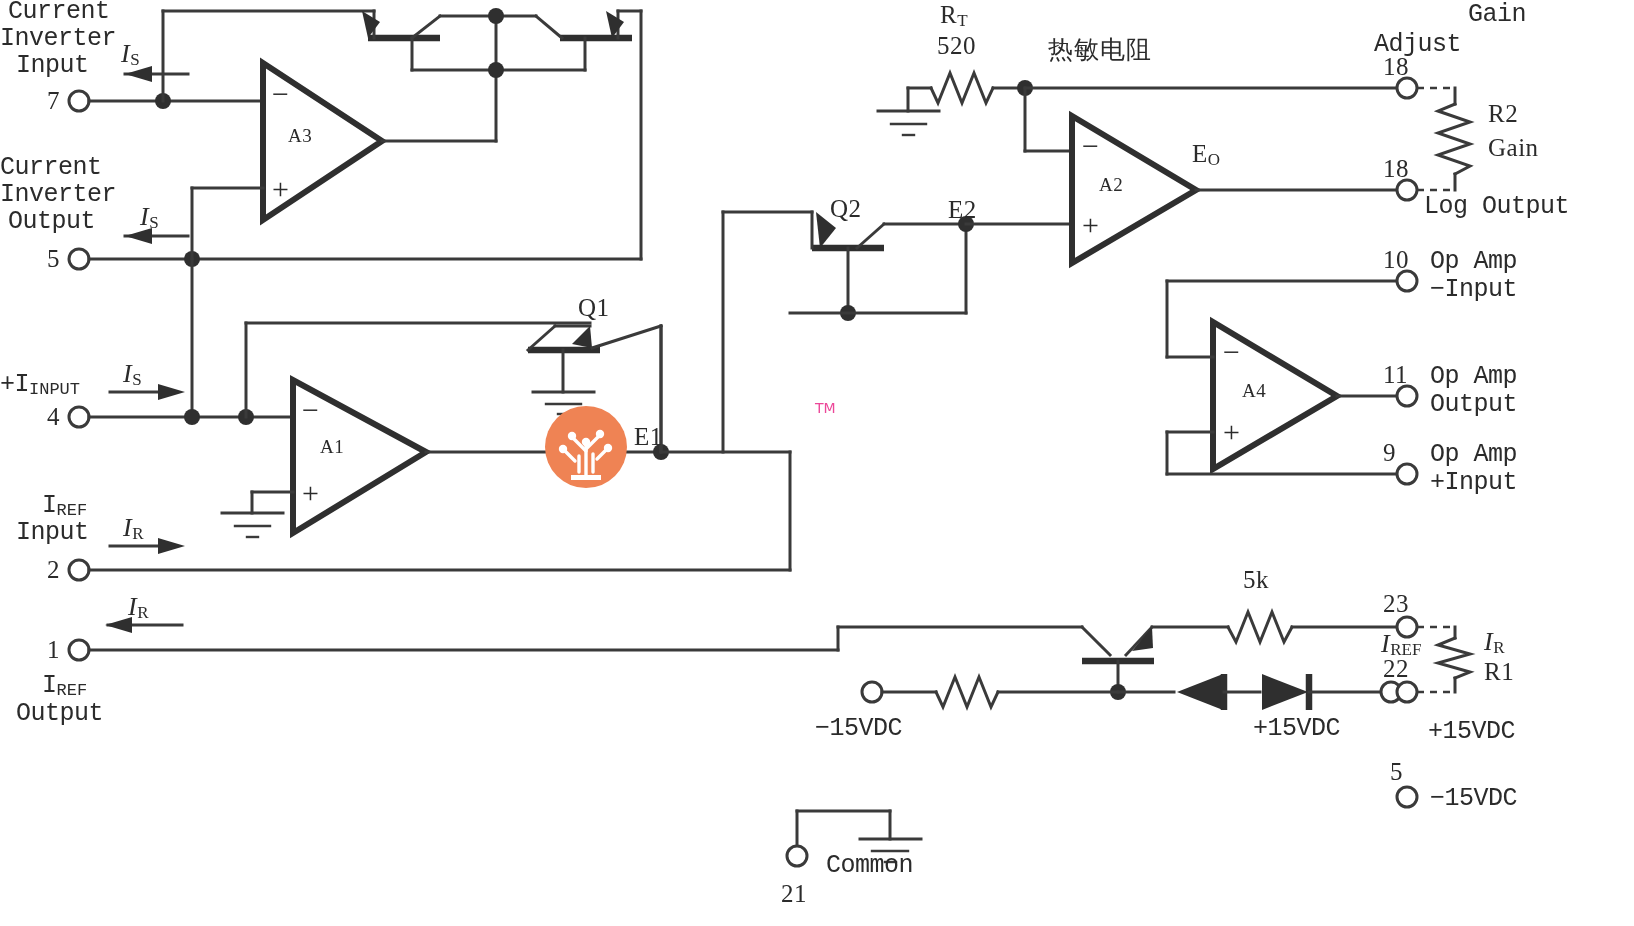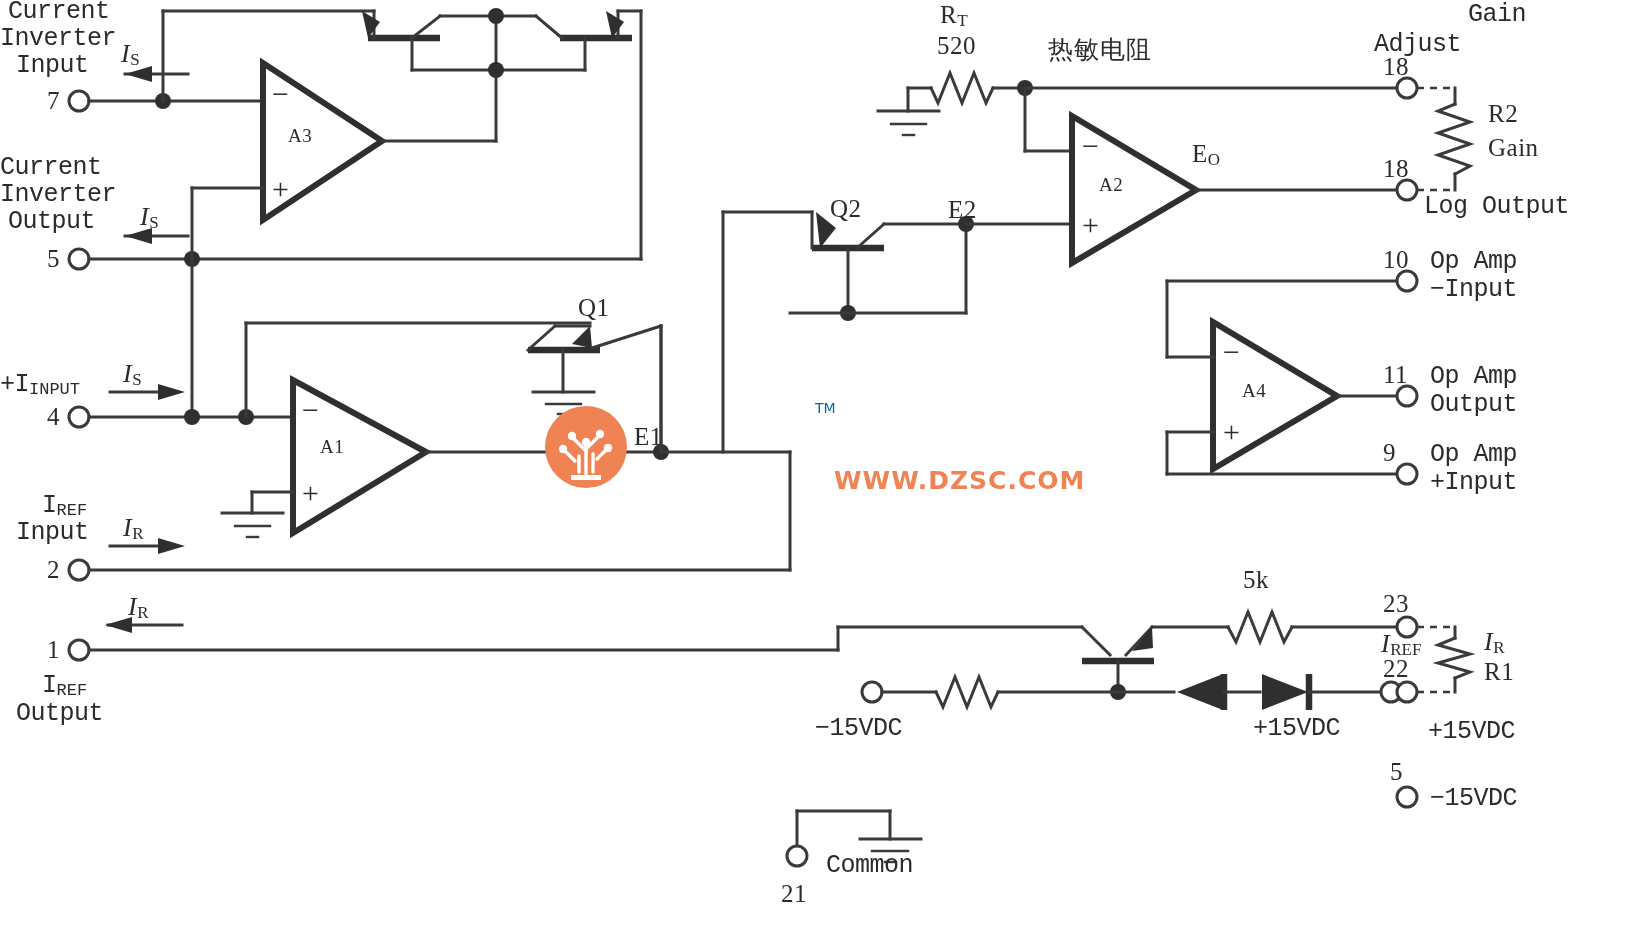--- a/index.html
+++ b/index.html
@@ -87,21 +87,21 @@
     font-size: 62px;
     color: #ef8354;
     letter-spacing: 0px;
     white-space: nowrap;
   }
   .wm-tm {
     position: absolute;
     left: 270px; top: 8px;
     font-family: "DejaVu Sans", sans-serif;
     font-size: 14px;
-    color: #0369a1;
+    color: #ec4899;
   }
   .wm-url {
     position: absolute;
     left: 289px; top: 74px;
     font-family: "DejaVu Sans", sans-serif;
     font-weight: bold;
     font-size: 25px;
     color: #ef8354;
     letter-spacing: 1px;
     white-space: nowrap;
@@ -483,16 +483,15 @@
           <circle cx="27" cy="30" r="4.2"></circle>
           <circle cx="55" cy="28" r="4.2"></circle>
           <circle cx="18" cy="43" r="4.2"></circle>
           <circle cx="63" cy="42" r="4.2"></circle>
           <circle cx="41" cy="36" r="4.2"></circle>
         </g>
         <rect x="26" y="69" width="30" height="5" fill="#ffffff"></rect>
       </svg>
     </div>
     <div class="wm-tm">TM</div>
-    <div class="wm-url">WWW.DZSC.COM</div>
   </div>
 
 </div>
 
 </body></html>

